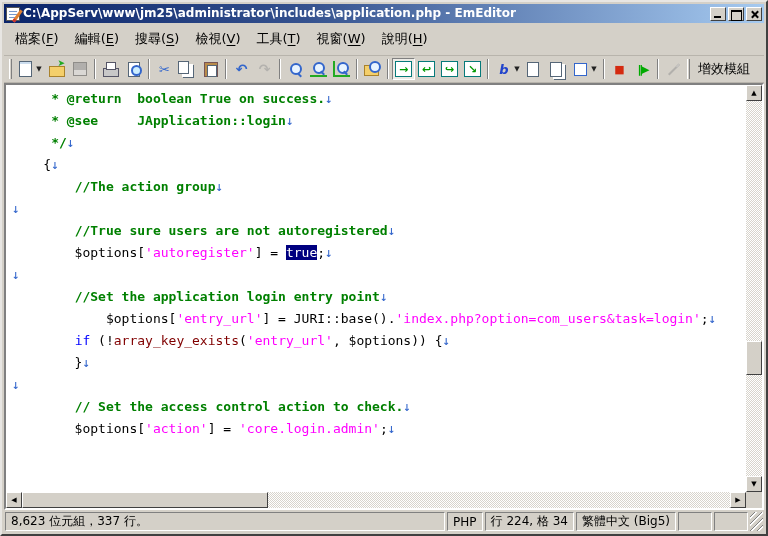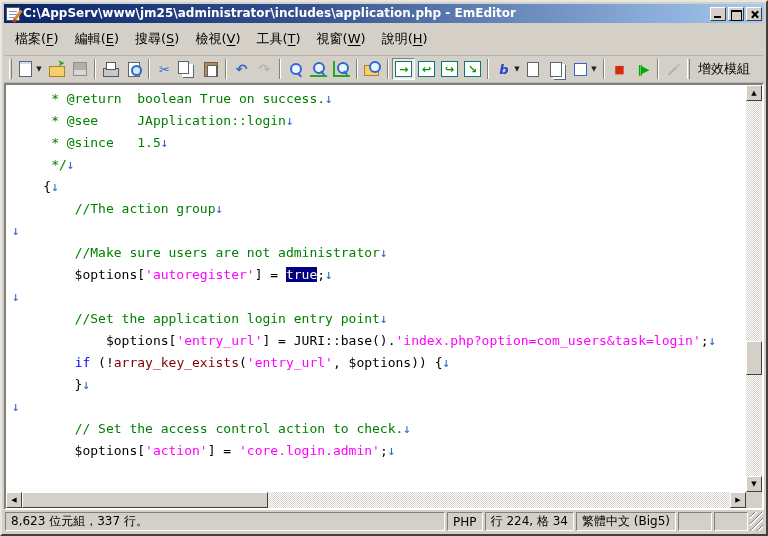--- a/index.html
+++ b/index.html
@@ -109,21 +109,21 @@
   .editor-wrap { flex:1; display:grid; grid-template-columns:1fr 16px;
     grid-template-rows:1fr 16px; border:2px solid; border-color:#808080 #fff #fff #808080;
     background:#fff; min-height:0; }
   .code-area { overflow:hidden; background:#fff; padding:3px 0 0 6px;
     font-family:"DejaVu Sans Mono","Liberation Mono",monospace; font-size:13px; }
   .code-line { white-space:pre; height:22px; line-height:22px; }
   .seg-d { color:var(--default); }
   .seg-k { color:var(--keyword); }
   .seg-m { color:var(--builtin); }
   .seg-s { color:var(--string); }
-  .seg-c { color:var(--comment); }
+  .seg-c { color:var(--comment);font-weight:bold; }
   .seg-sel { color:var(--selection-fg); background:var(--selection-bg); }
   .eol { color:var(--eol-mark); }
 
   
   .vscroll { background:#ece9e2; position:relative;
     background-image:repeating-conic-gradient(#fff 0 25%, #d8d4cc 0 50%);
     background-size:2px 2px; }
   .hscroll { background:#ece9e2; position:relative;
     background-image:repeating-conic-gradient(#fff 0 25%, #d8d4cc 0 50%);
     background-size:2px 2px; }
@@ -267,26 +267,25 @@
         </span>
       </span>
     <span class="tb-grip"></span>
     <span class="plugins-label">增效模組</span>
   </div>
 
   <div class="editor-wrap">
     <div class="code-area">
         <div class="code-line"><span class="seg-c">     * @return  boolean True on success.</span><span class="eol">↓</span></div>
         <div class="code-line"><span class="seg-c">     * @see     JApplication::login</span><span class="eol">↓</span></div>
-        <div class="code-line"><span class="seg-c">     * @since   1.5</span><span class="eol">↓</span></div>
         <div class="code-line"><span class="seg-c">     */</span><span class="eol">↓</span></div>
         <div class="code-line"><span class="seg-d">    {</span><span class="eol">↓</span></div>
         <div class="code-line"><span class="seg-d">        </span><span class="seg-c">//The action group</span><span class="eol">↓</span></div>
         <div class="code-line"><span class="eol">↓</span></div>
-        <div class="code-line"><span class="seg-d">        </span><span class="seg-c">//Make sure users are not administrator</span><span class="eol">↓</span></div>
+        <div class="code-line"><span class="seg-d">        </span><span class="seg-c">//True sure users are not autoregistered</span><span class="eol">↓</span></div>
         <div class="code-line"><span class="seg-d">        $options[</span><span class="seg-s">'autoregister'</span><span class="seg-d">] = </span><span class="seg-sel">true</span><span class="seg-d">;</span><span class="eol">↓</span></div>
         <div class="code-line"><span class="eol">↓</span></div>
         <div class="code-line"><span class="seg-d">        </span><span class="seg-c">//Set the application login entry point</span><span class="eol">↓</span></div>
         <div class="code-line"><span class="seg-d">            $options[</span><span class="seg-s">'entry_url'</span><span class="seg-d">] = JURI::base().</span><span class="seg-s">'index.php?option=com_users&amp;task=login'</span><span class="seg-d">;</span><span class="eol">↓</span></div>
         <div class="code-line"><span class="seg-d">        </span><span class="seg-k">if</span><span class="seg-d"> (!</span><span class="seg-m">array_key_exists</span><span class="seg-d">(</span><span class="seg-s">'entry_url'</span><span class="seg-d">, $options)) {</span><span class="eol">↓</span></div>
         <div class="code-line"><span class="seg-d">        }</span><span class="eol">↓</span></div>
         <div class="code-line"><span class="eol">↓</span></div>
         <div class="code-line"><span class="seg-d">        </span><span class="seg-c">// Set the access control action to check.</span><span class="eol">↓</span></div>
         <div class="code-line"><span class="seg-d">        $options[</span><span class="seg-s">'action'</span><span class="seg-d">] = </span><span class="seg-s">'core.login.admin'</span><span class="seg-d">;</span><span class="eol">↓</span></div>
       </div>

